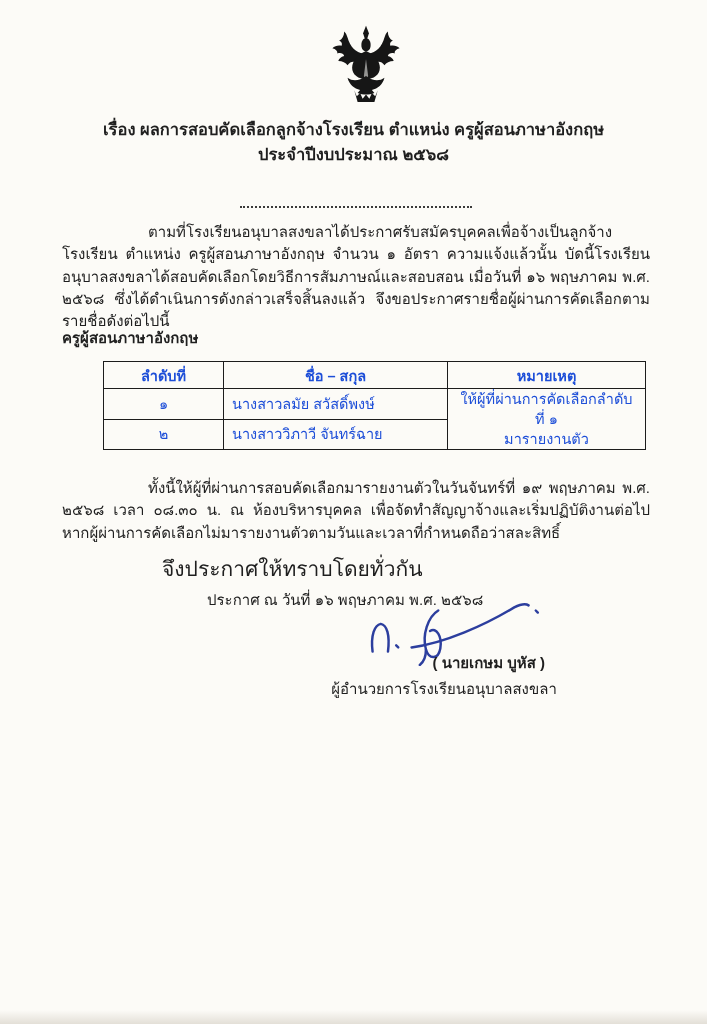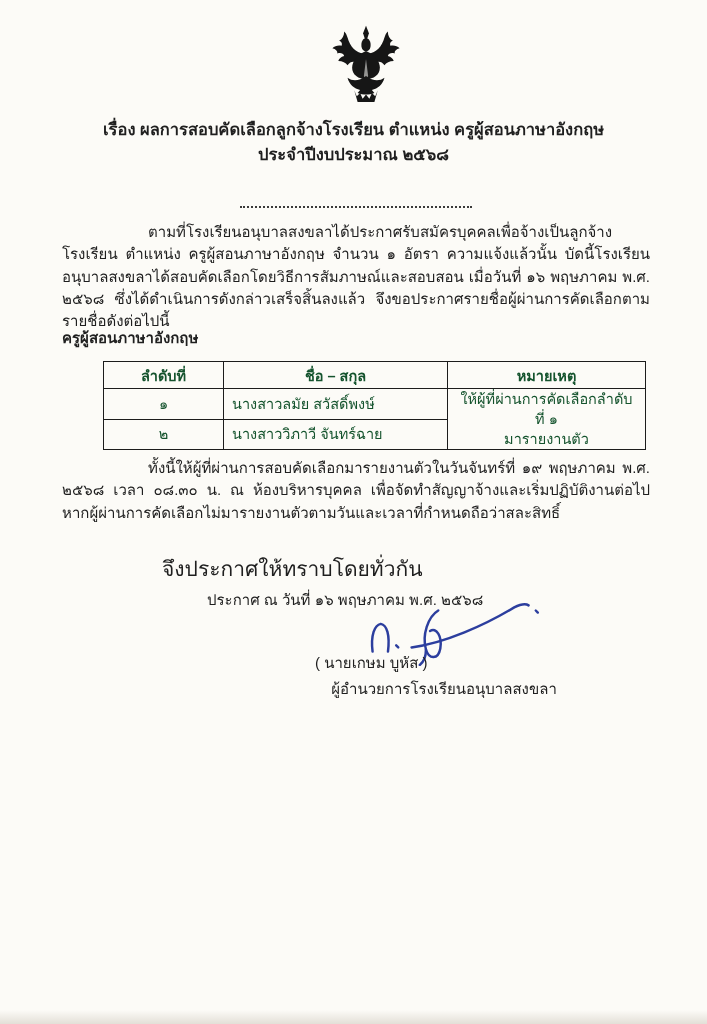--- a/index.html
+++ b/index.html
@@ -24,47 +24,47 @@
     border-bottom:2.5px dotted #3a3a3a;
   }
   .para{
     position:absolute;left:62px;width:588px;
     font-size:15px;line-height:22.3px;
     text-align:justify;
     overflow-wrap:break-word;
   }
   .para .indent{display:inline-block;width:86px;}
   .p1{top:221px;}
-  .p2{top:457px;}
+  .p2{top:477px;}
   .section-heading{
     position:absolute;top:326px;left:62px;
     font-size:15px;font-weight:700;
   }
   .result-table{
     position:absolute;top:361px;left:103px;width:542px;
     border-collapse:collapse;table-layout:fixed;
-    font-size:14.5px;color:#14532d;padding-left:8px;
+    font-size:14.5px;color:#1d4ed8;padding-left:8px;
   }
   .result-table td,.result-table th{
     border:1.6px solid #1c1c1c;
     padding:0 8px;vertical-align:middle;
   }
   .result-table th{font-weight:700;height:26px;text-align:center;}
   .result-table td{height:21px;line-height:20px;}
   .col-no{width:120px;}
   .col-name{width:224px;}
   .col-remark{width:198px;}
   .cell-center{text-align:center;}
   .cell-name{text-align:left;padding-left:10px;}
   .remark-cell{text-align:center;line-height:20px;margin-top:17px;}
   .closing-line{position:absolute;top:552px;left:162px;font-size:21px;}
   .announce-line{position:absolute;top:588px;left:207px;font-size:15px;}
   .signature-svg{position:absolute;top:594px;left:350px;width:195px;height:72px;}
   .signature-svg svg{width:100%;height:100%;display:block;}
-  .sig-name{position:absolute;top:651px;left:315px;width:230px;text-align:left;font-size:15px;}
+  .sig-name{position:absolute;top:651px;left:315px;width:230px;text-align:right;font-size:15px;font-weight:bold;}
   .sig-title{position:absolute;top:677px;left:309px;width:270px;text-align:center;font-size:15px;}
   .bottom-scan-edge{
     position:absolute;left:0;bottom:0;width:707px;height:14px;
     background:linear-gradient(to bottom, rgba(252,251,247,0) 0%, #e3dfd7 100%);
   }
 </style>
 </head>
 <body>
 
 <div class="page">

